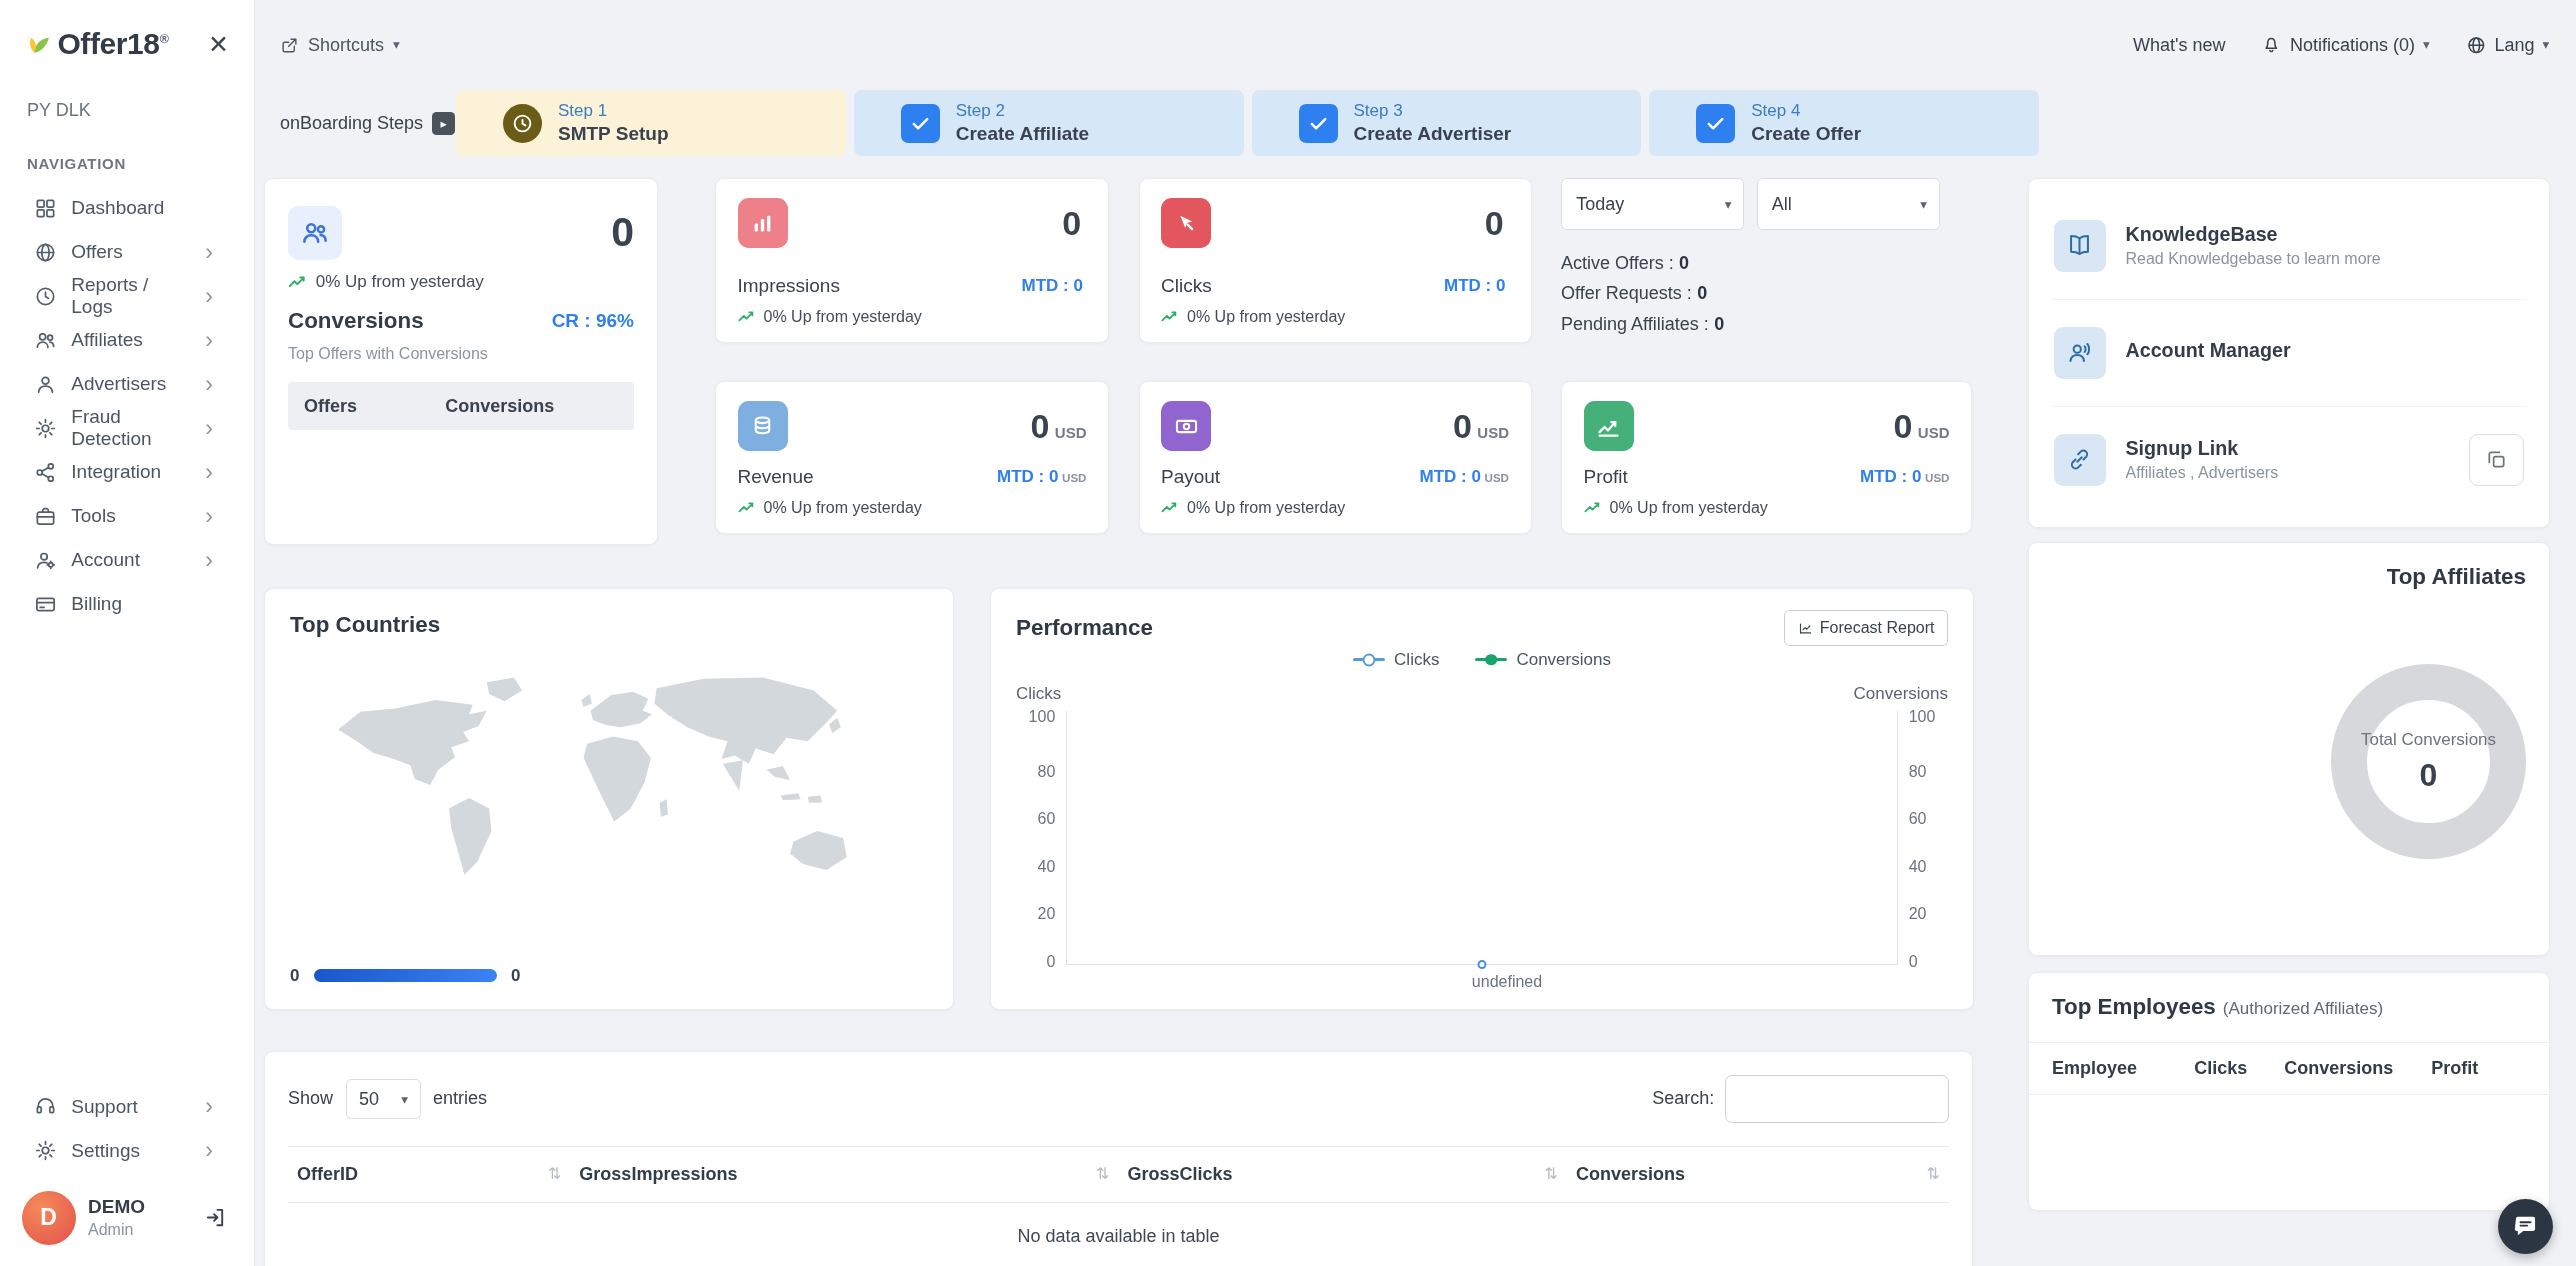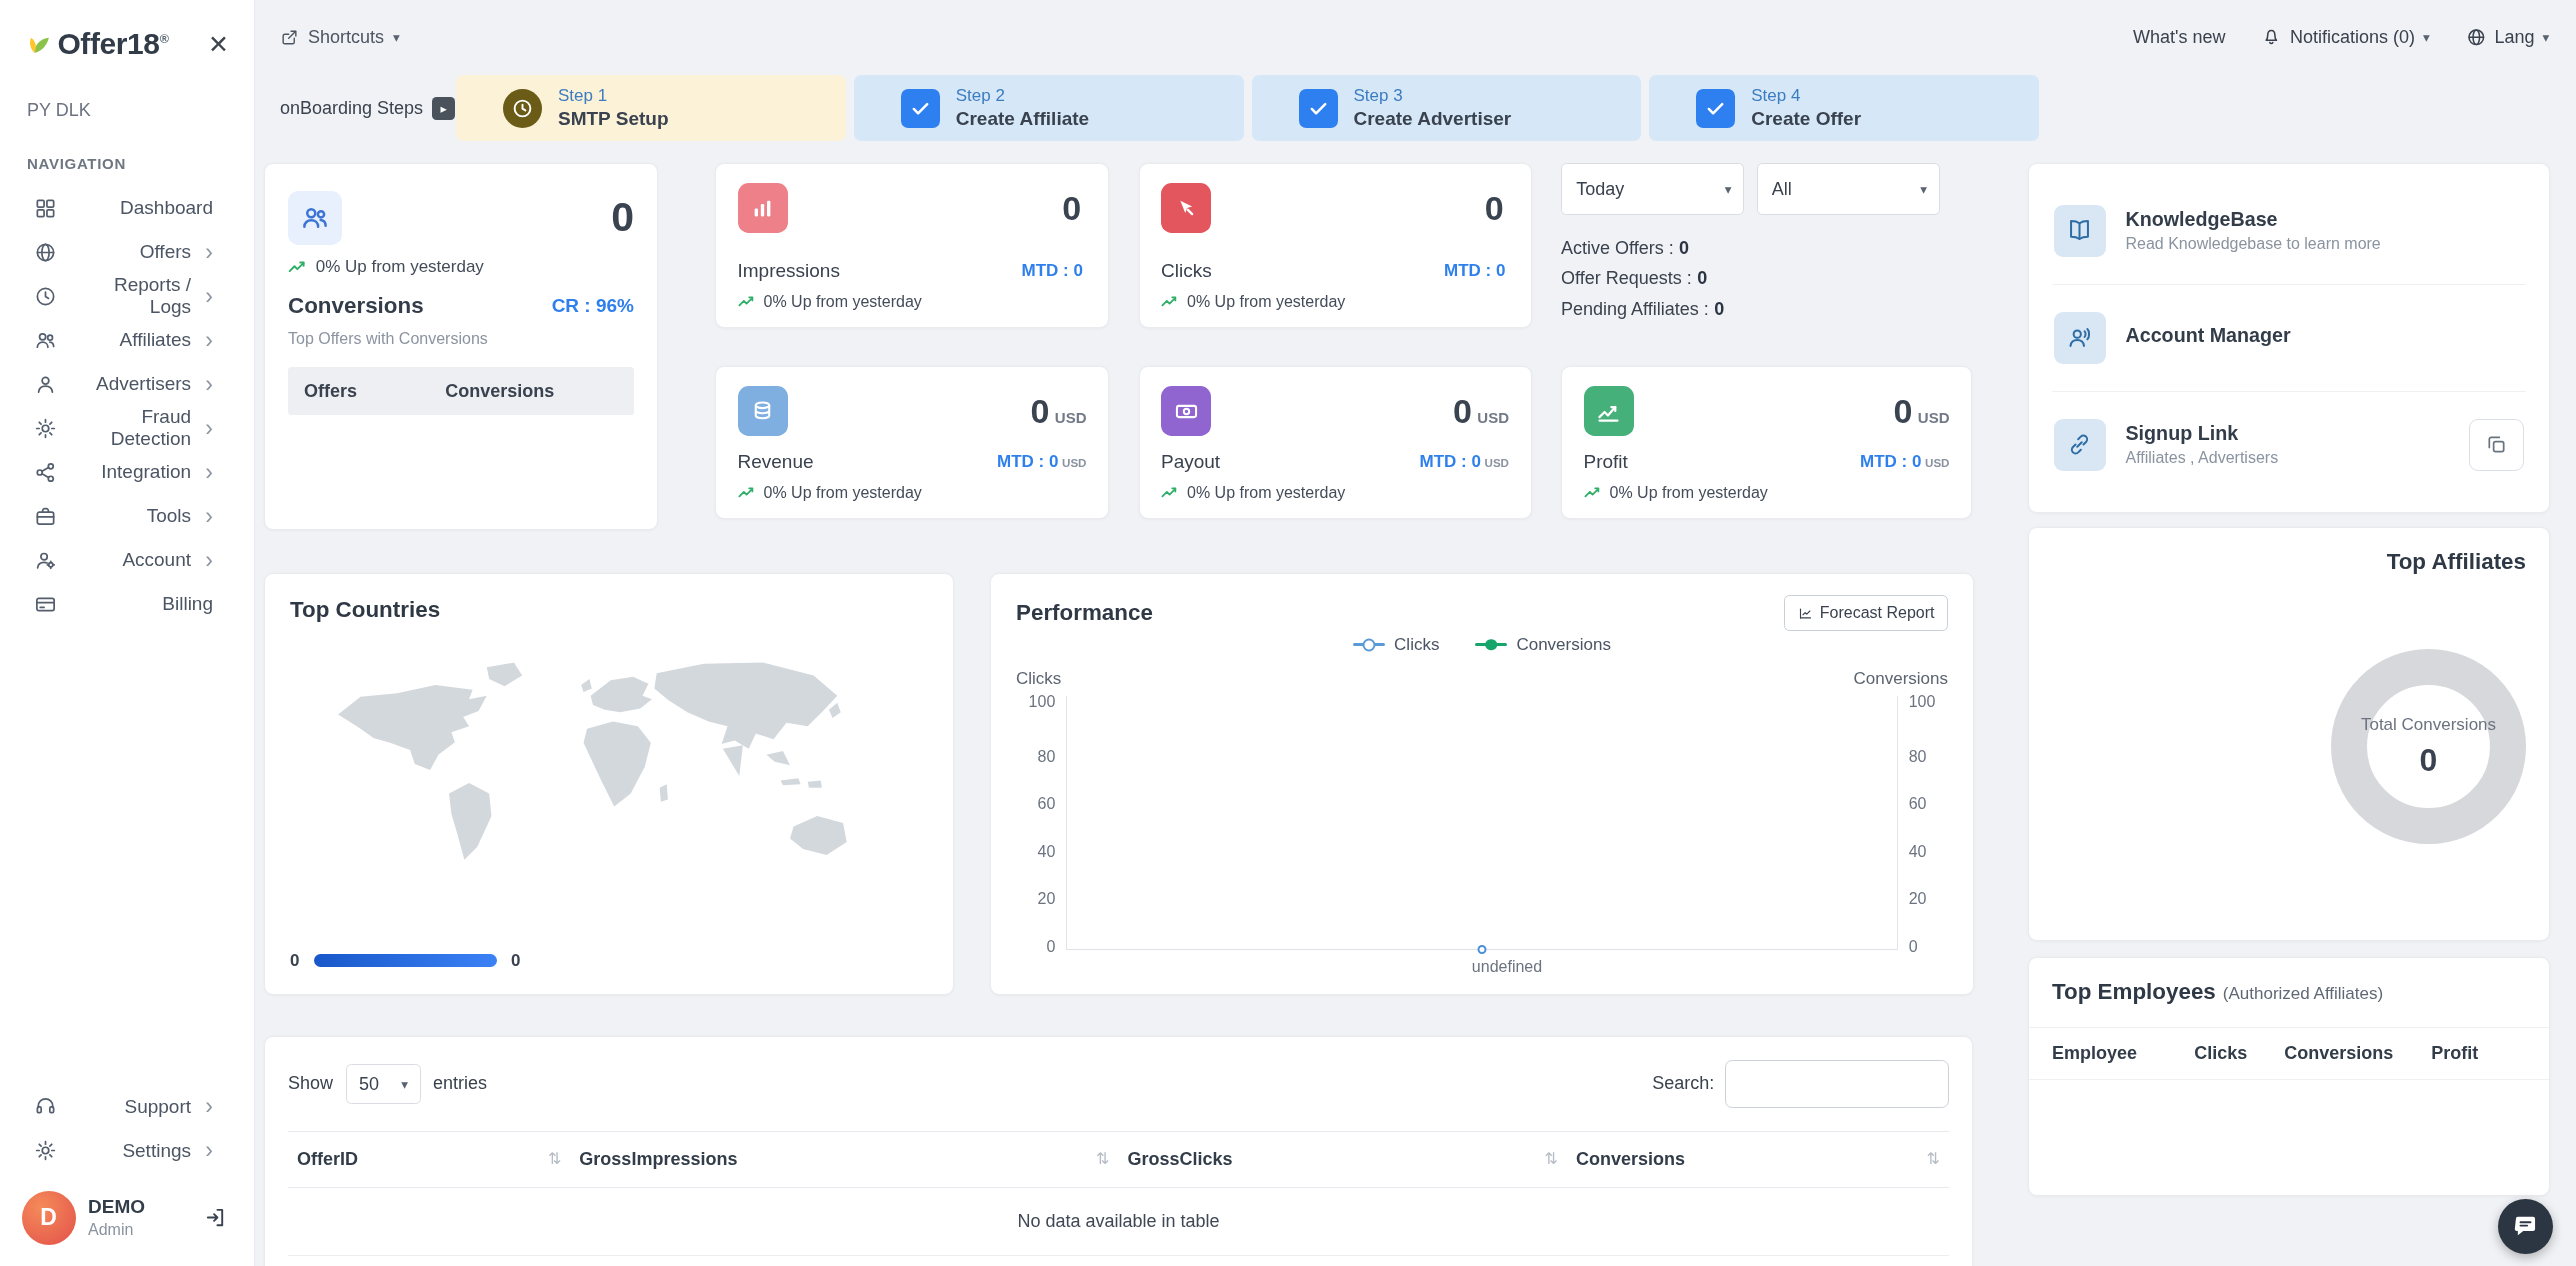--- a/index.html
+++ b/index.html
@@ -13,34 +13,34 @@
   .sidebar { position:fixed; left:0; top:0; bottom:0; width:255px; background:#fff; border-right:0.9px solid #e8eaef; display:flex; flex-direction:column; z-index:5; }
   .logo-row { display:flex; align-items:flex-start; justify-content:space-between; padding:27px 25px 0 25px; }
   .logo { display:flex; align-items:center; gap:5.4px; }
   .logo-text { font-size:30px; font-weight:700; color:#323c49; letter-spacing:-0.4px; }
   .logo-text sup { font-size:12.5px; color:#5a6472; }
   .close-btn { font-size:25px; color:#3c4450; line-height:1; cursor:pointer; margin-top:5.4px; }
   .account-code { padding:39px 27px 0; font-size:18px; color:#6b7380; font-weight:500; }
   .nav-header { padding:34px 27px 14.3px; font-size:15px; font-weight:700; color:#6e7682; letter-spacing:0.7px; }
   .nav-item { display:flex; align-items:center; gap:14.3px; height:44px; padding:0 41px 0 34px; font-size:19px; color:#4b5563; cursor:pointer; }
   .nav-item svg { color:#545e6c; flex:none; }
-  .nav-item .label { flex:1;text-align:right; }
+  .nav-item .label { flex:1; }
   .chev { font-size:23px; color:#8d95a1; line-height:1; }
   .chev-d { font-size:13.4px; color:#5a6370; line-height:1; }
   .sidebar-bottom { margin-top:auto; }
   .user-row { display:flex; align-items:center; gap:12.5px; padding:18px 27px 21.5px 21.5px; }
   .avatar { width:54px; height:54px; border-radius:50%; background:radial-gradient(circle at 35% 30%, #f58a5a, #e2514a); color:#fff; font-size:23px; font-weight:700; display:flex; align-items:center; justify-content:center; flex:none; }
   .user-meta { flex:1; }
   .user-name { font-size:19px; font-weight:700; color:#333d4a; }
   .user-role { font-size:16px; color:#8a93a0; margin-top:2.7px; }
   .logout-btn { color:#39434f; cursor:pointer; }
 
   
   .main { margin-left:255px; padding:0 25px 0 9px; height:1267px; }
-  .topbar { height:75px; display:flex; align-items:center; justify-content:space-between; padding:0 1.8px 0 16px; }
+  .topbar { height:90px; display:flex; align-items:center; justify-content:space-between; padding:0 1.8px 0 16px; }
   .shortcuts { display:flex; gap:9px; align-items:center; font-size:18px; color:#4b5563; cursor:pointer; }
   .topbar-right { display:flex; align-items:center; gap:36px; font-size:18px; color:#39424e; }
   .tb-group { display:flex; align-items:center; gap:8px; cursor:pointer; }
 
   
   .onboarding { display:flex; align-items:center; width:1775px; margin-bottom:21.5px; }
   .onb-label { width:192px; flex:none; display:flex; align-items:center; gap:9px; padding-left:16px; font-size:18px; color:#39424e; }
   .onb-play { width:23px; height:23px; border-radius:4.5px; background:#4a525b; color:#fff; font-size:12.5px; display:flex; align-items:center; justify-content:center; cursor:pointer; }
   .steps { display:flex; gap:8px; flex:1; }
   .step-card { flex:1; height:66px; border-radius:7.2px; display:flex; align-items:center; gap:16px; padding-left:47px; cursor:pointer; }

